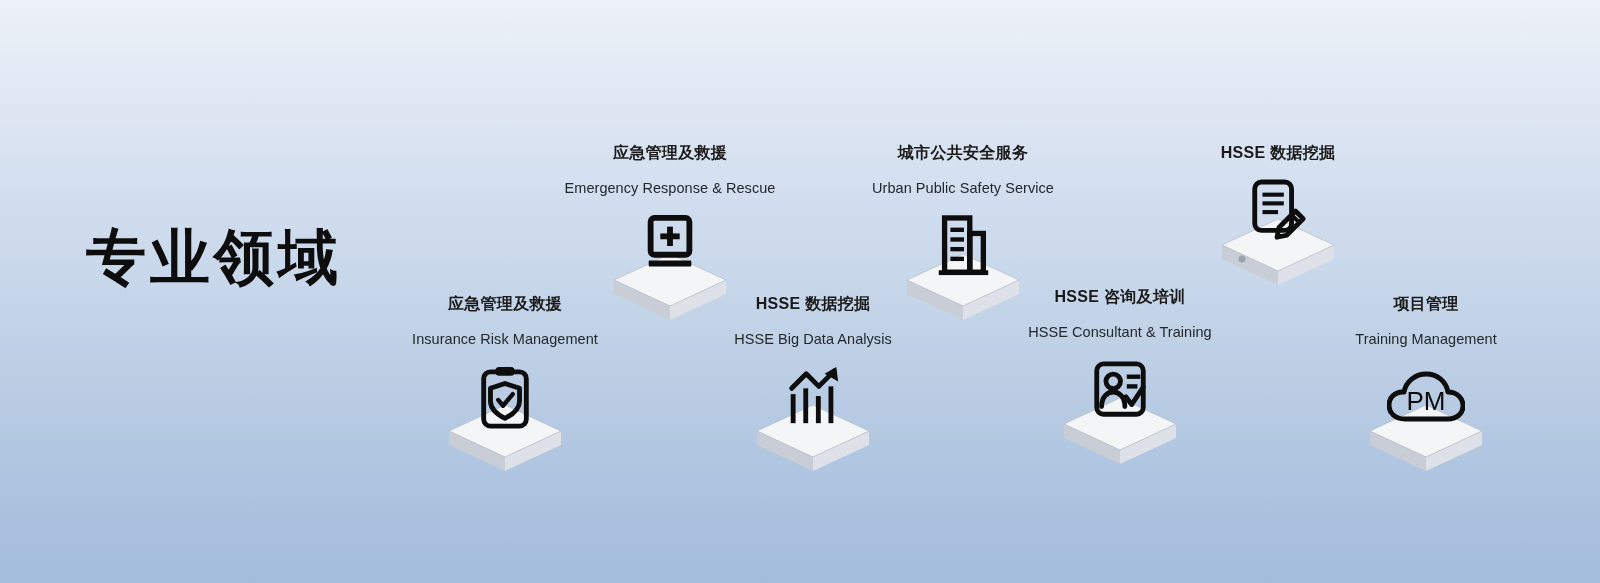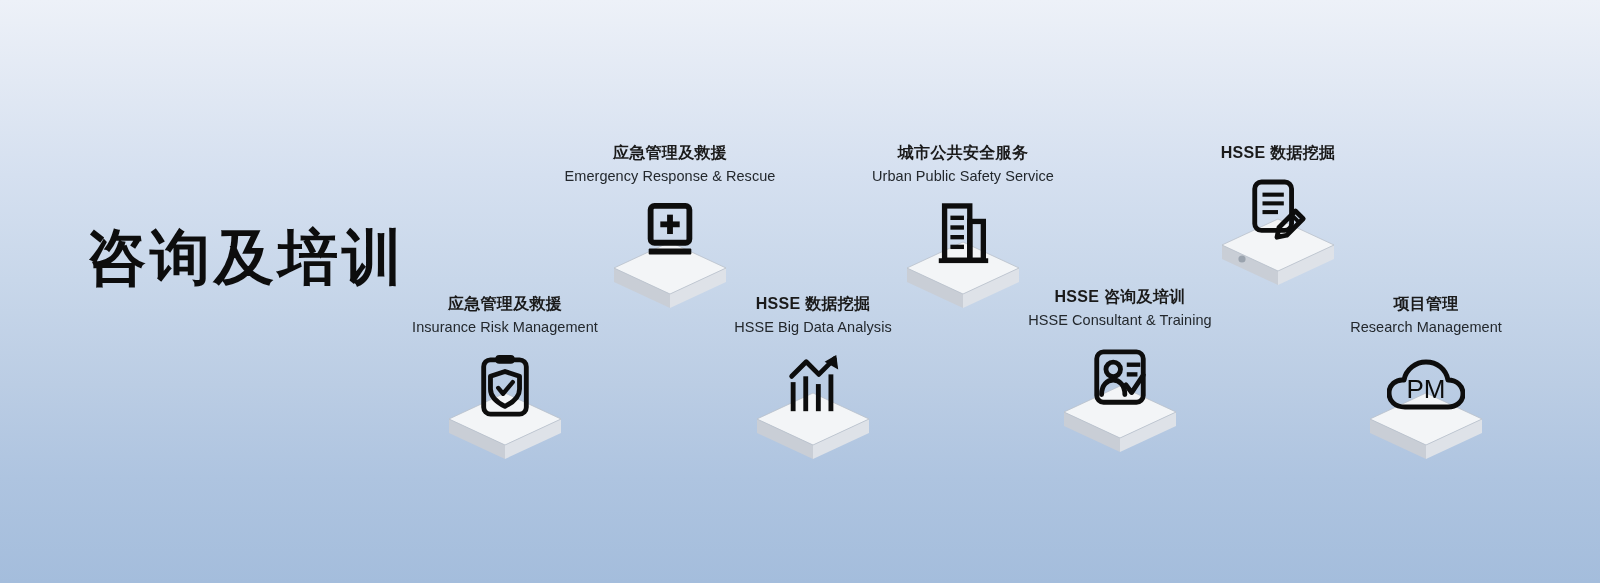--- a/index.html
+++ b/index.html
@@ -52,21 +52,21 @@
     color: #1a1a1a;
     line-height: 1.12;
     white-space: nowrap;
     letter-spacing: 0.3px;
   }
   .item .caption-en {
     font-size: 14.5px;
     font-weight: 400;
     color: #23282d;
     line-height: 1.25;
-    margin-top: 5px;
+    margin-top: 17px;
     white-space: nowrap;
     letter-spacing: 0.05px;
   }
 
   
   .podium-wrap {
     position: relative;
     width: 300px;
     height: 115px;
     margin-top: 8px;
@@ -90,21 +90,21 @@
     width: 62px;
     height: 66px;
   }
   .glyph svg { display: block; width: 100%; height: 100%; }
 </style>
 </head>
 <body>
 
 <div id="stage">
 
-  <div id="section-title">咨询及培训</div>
+  <div id="section-title">专业领域</div>
 
   <div class="item" style="left:355px; top:295px;">
     <div class="caption-cn">应急管理及救援</div>
     <div class="caption-en">Insurance Risk Management</div>
     <div class="podium-wrap">
       <div class="podium">
         <svg viewBox="0 0 124 96">
           <polygon points="62,30 118,56 62,82 6,56" fill="#f3f5f7"></polygon>
           <polygon points="6,56 62,82 62,96 6,70" fill="#c9ced6"></polygon>
           <polygon points="62,82 118,56 118,70 62,96" fill="#dee2e8"></polygon>
@@ -241,21 +241,21 @@
           <rect x="16" y="32" width="16" height="4.2" fill="#0d0d0d"></rect>
           <path d="M33 50 L50 33 L58 41 L41 58 L31 60 Z" fill="none" stroke="#0d0d0d" stroke-width="5" stroke-linejoin="round"></path>
           <line x1="46" y1="37" x2="54" y2="45" stroke="#0d0d0d" stroke-width="4"></line>
         </svg>
       </div>
     </div>
   </div>
 
   <div class="item" style="left:1276px; top:295px;">
     <div class="caption-cn">项目管理</div>
-    <div class="caption-en">Research Management</div>
+    <div class="caption-en">Training Management</div>
     <div class="podium-wrap">
       <div class="podium">
         <svg viewBox="0 0 124 96">
           <polygon points="62,30 118,56 62,82 6,56" fill="#f3f5f7"></polygon>
           <polygon points="6,56 62,82 62,96 6,70" fill="#c9ced6"></polygon>
           <polygon points="62,82 118,56 118,70 62,96" fill="#dee2e8"></polygon>
           <polygon points="62,30 118,56 62,82 6,56" fill="none" stroke="#b9c0ca" stroke-width="0.8"></polygon>
         </svg>
       </div>
       <div class="glyph" style="bottom:46px; width:78px; height:56px;">

